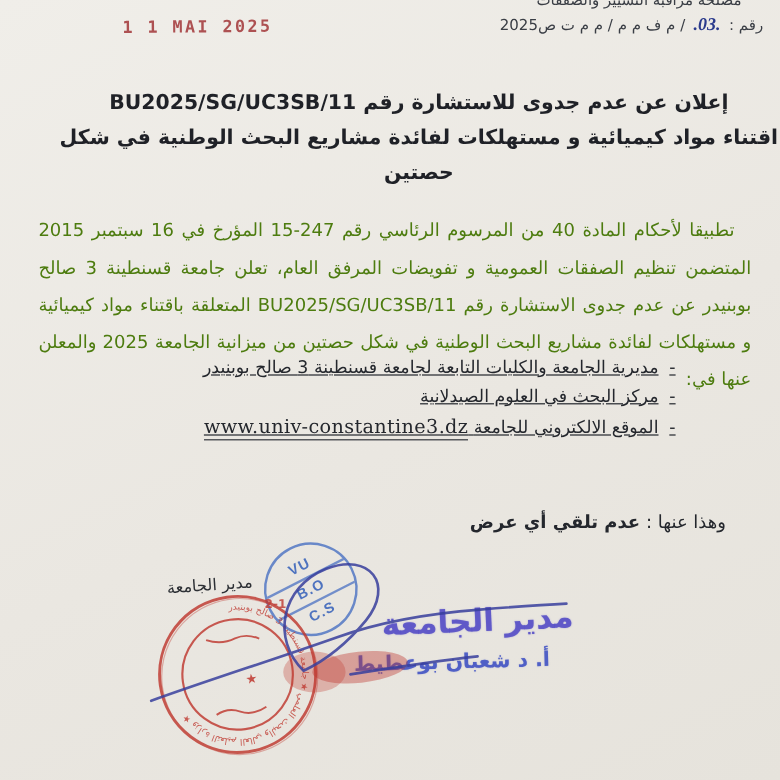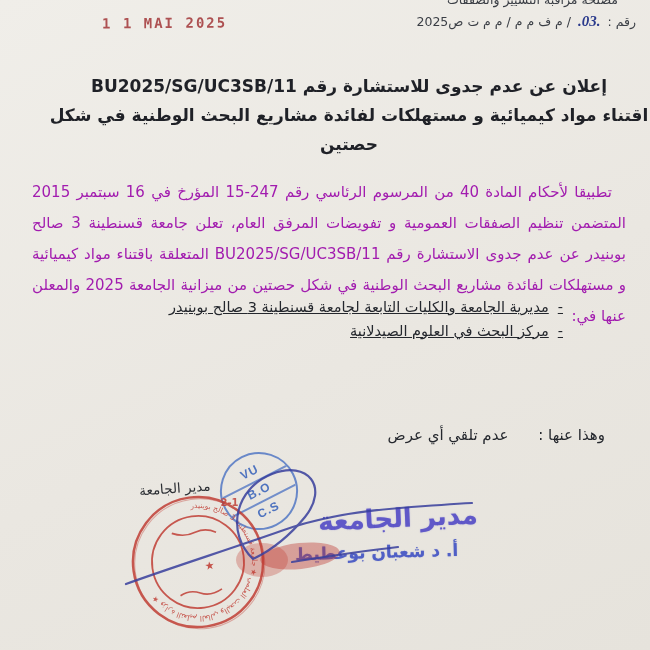--- a/index.html
+++ b/index.html
@@ -26,36 +26,36 @@
     font-weight:bold;font-size:15px;margin:0 3px;font-family:Liberation Serif, serif;
   }
 
   
   .title-block{left:0;right:0;top:72px;text-align:center;direction:rtl;
     font-weight:bold;font-size:17px;line-height:29px;color:#1f2127;padding-left:48px;}
 
   
   .body-par{
     left:32px;right:24px;top:177px;direction:rtl;text-align:justify;
-    font-size:15px;line-height:31px;text-indent:14px;color:#a21caf;
+    font-size:15px;line-height:31px;text-indent:14px;color:#4d7c0f;
   }
 
   
   .bullet-list{right:87px;top:299px;direction:rtl;font-size:14.5px;color:#24272d;}
   .bullet-item{margin-bottom:7.5px;text-align:right;text-decoration:underline;}
   .dash{margin-left:9px;}
   .website-url{
     font-family:"DejaVu Serif",serif;font-size:16px;letter-spacing:.3px;
     border-bottom:1.5px solid #33363c;padding-bottom:1px;margin-left:6px;
     direction:ltr;unicode-bidi:embed;
   }
 
   
   .reason-line{right:45px;top:426px;direction:rtl;font-size:15px;color:#24272d;}
-  .reason-value{font-weight:normal;margin-right:25px;}
+  .reason-value{font-weight:bold;margin-right:0;}
 
   
   .printed-title{
     left:139px;top:480px;font-size:13.5px;color:#2c2f34;direction:rtl;
     transform:rotate(-4deg);
   }
 
   
   .vu-stamp{
     left:220px;top:452px;width:74px;height:74px;border-radius:50%;
@@ -104,20 +104,24 @@
 
 <div class="abs body-par">تطبيقا لأحكام المادة 40 من المرسوم الرئاسي رقم 247-15 المؤرخ في 16 سبتمبر 2015 المتضمن تنظيم الصفقات العمومية و تفويضات المرفق العام، تعلن جامعة قسنطينة 3 صالح بوبنيدر عن عدم جدوى الاستشارة رقم BU2025/SG/UC3SB/11 المتعلقة باقتناء مواد كيميائية و مستهلكات لفائدة مشاريع البحث الوطنية في شكل حصتين من ميزانية الجامعة 2025 والمعلن عنها في:</div>
 
 <div class="abs bullet-list">
   <div class="bullet-item">
     <span class="dash">-</span><span>مديرية الجامعة والكليات التابعة لجامعة قسنطينة 3 صالح بوبنيدر</span>
   </div>
   <div class="bullet-item">
     <span class="dash">-</span><span>مركز البحث في العلوم الصيدلانية</span>
   </div>
+  <div class="bullet-item">
+    <span class="dash">-</span><span>الموقع الالكتروني للجامعة</span>
+    <span class="website-url">www.univ-constantine3.dz</span>
+  </div>
 </div>
 
 <div class="abs reason-line">
   <span>وهذا عنها :</span>
   <span class="reason-value">عدم تلقي أي عرض</span>
 </div>
 
 <div class="abs printed-title">مدير الجامعة</div>
 
 <div class="abs vu-stamp">

